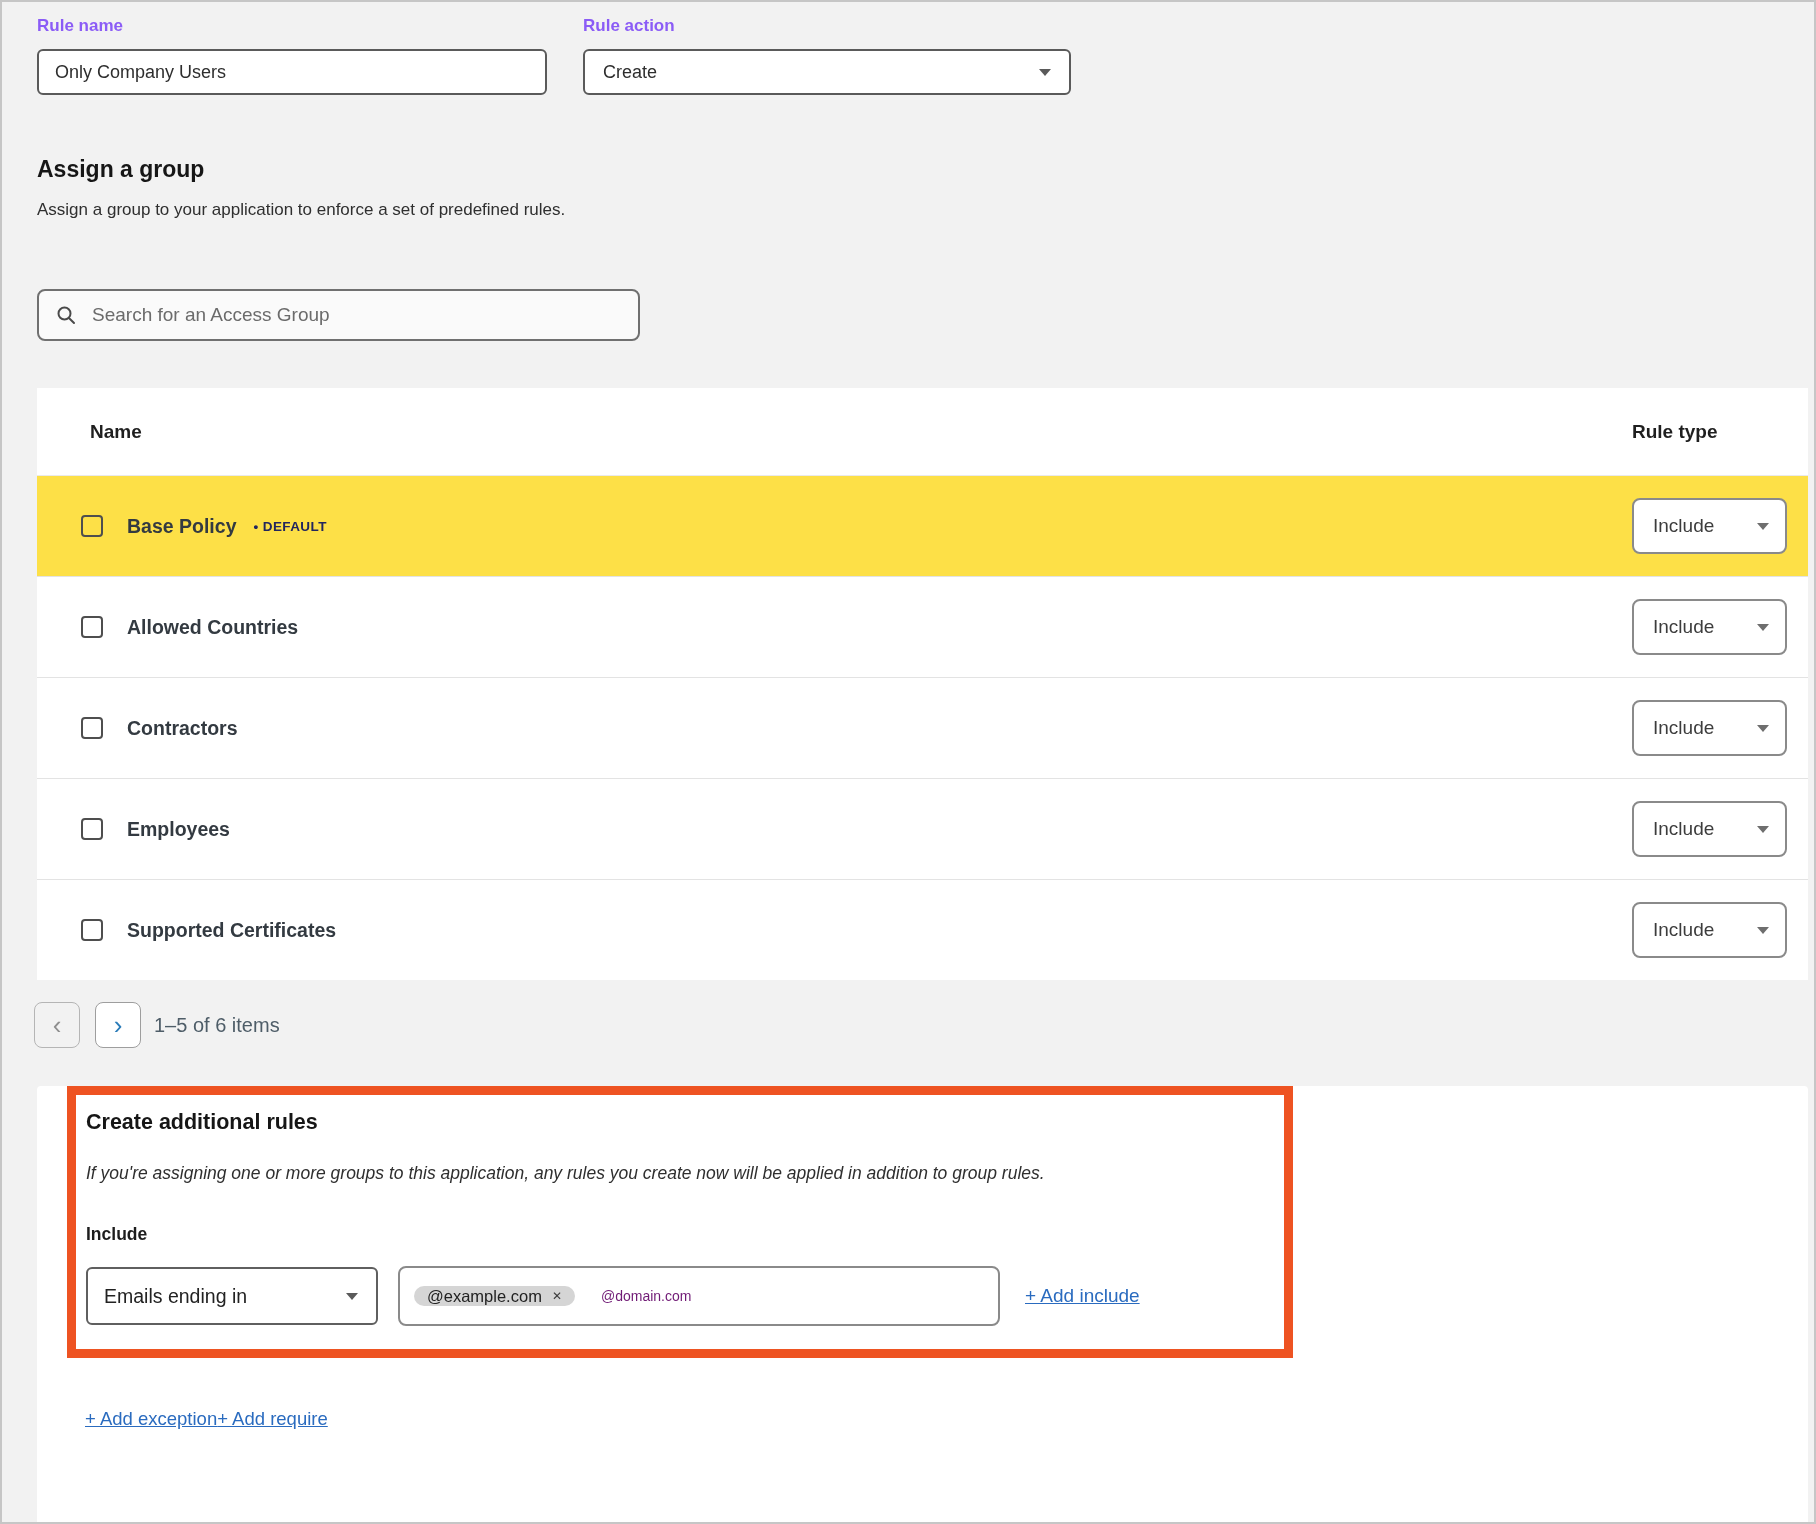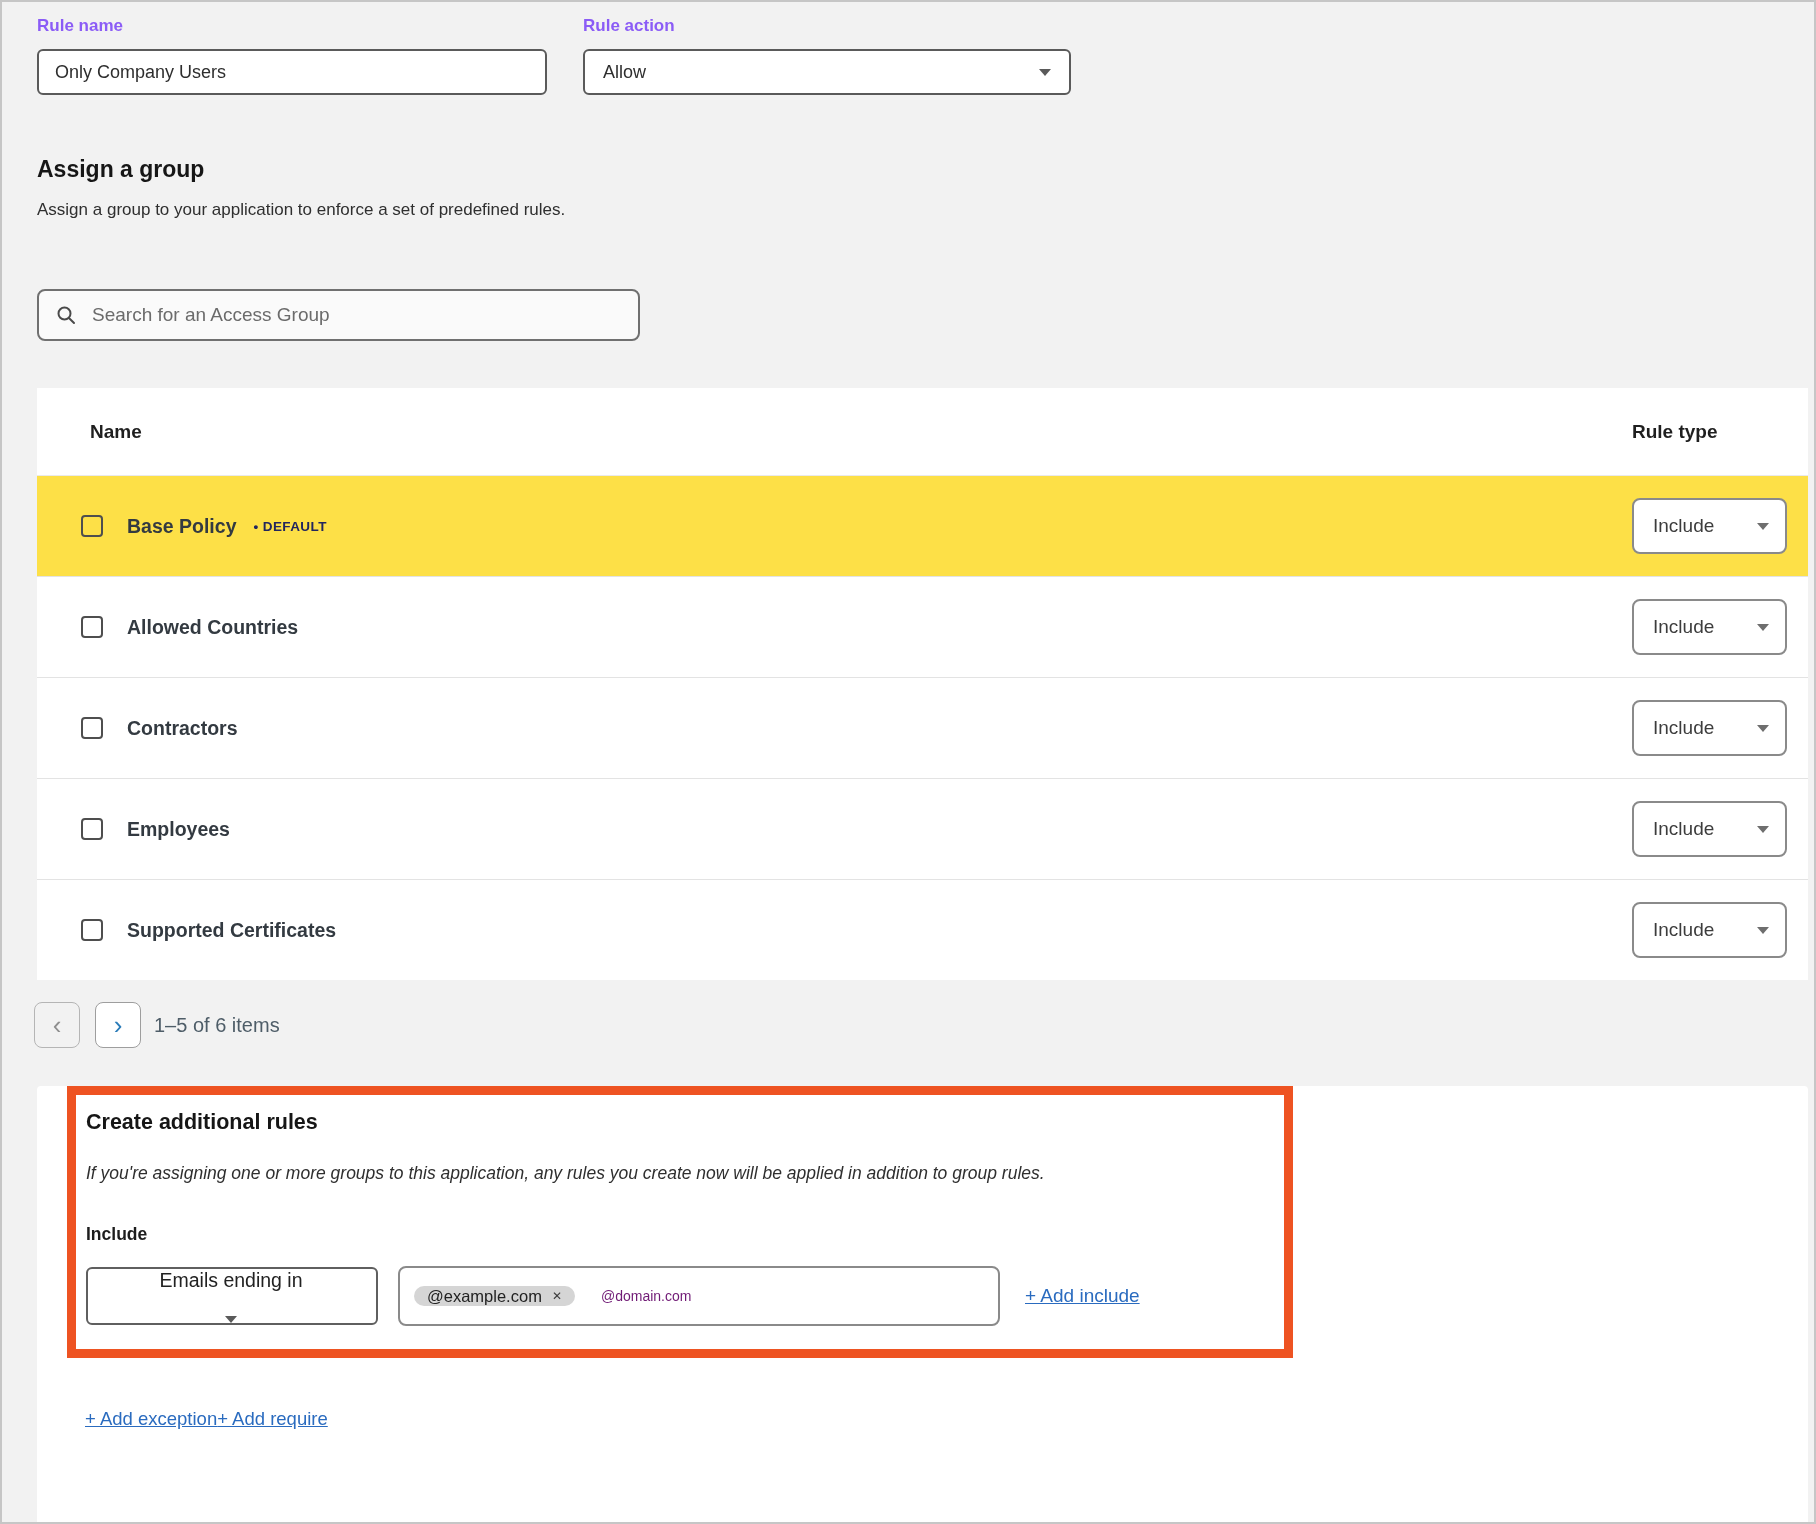--- a/index.html
+++ b/index.html
@@ -92,21 +92,21 @@
     padding: 15px 24px 23px 10px;
   }
   .hl-heading { font-size: 21.5px; font-weight: 700; color: #161616; }
   .hl-desc { margin-top: 28px; font-size: 17.5px; color: #2f2f2f; font-style: italic; }
   .hl-include-label { margin-top: 40px; font-size: 17.5px; font-weight: 700; color: #1d1d1d; }
   .hl-controls { margin-top: 21px; display: flex; align-items: center; }
   .cond-select {
     width: 292px; height: 58px; background: #fff;
     border: 2px solid #5f5f5f; border-radius: 6px;
     display: flex; align-items: center; justify-content: space-between;
-    padding: 0 18px 0 16px; font-size: 19.5px; color: #222; cursor: pointer; flex-direction: column;
+    padding: 0 18px 0 16px; font-size: 19.5px; color: #222; cursor: pointer;
   }
   .email-input {
     margin-left: 20px; width: 602px; height: 60px; background: #fff;
     border: 2px solid #8a8a8a; border-radius: 8px;
     display: flex; align-items: center; padding: 0 14px; cursor: text;
   }
   .chip {
     background: #d5d5d5; border-radius: 15px; height: 20px;
     display: flex; align-items: center; gap: 10px; padding: 0 13px;
     font-size: 16.5px; color: #222; flex: none;
@@ -124,21 +124,21 @@
 <div class="page">
 
   <div class="top-form">
     <div>
       <div class="field-label">Rule name</div>
       <input class="text-input" type="text" value="Only Company Users" style="">
     </div>
     <div>
       <div class="field-label">Rule action</div>
       <div class="select-box">
-        <span>Allow</span>
+        <span>Create</span>
         <span class="caret"></span>
       </div>
     </div>
   </div>
 
   <div class="section-heading">Assign a group</div>
   <div class="section-desc">Assign a group to your application to enforce a set of predefined rules.</div>
 
   <div class="search-box">
     <span style="display:flex;">

